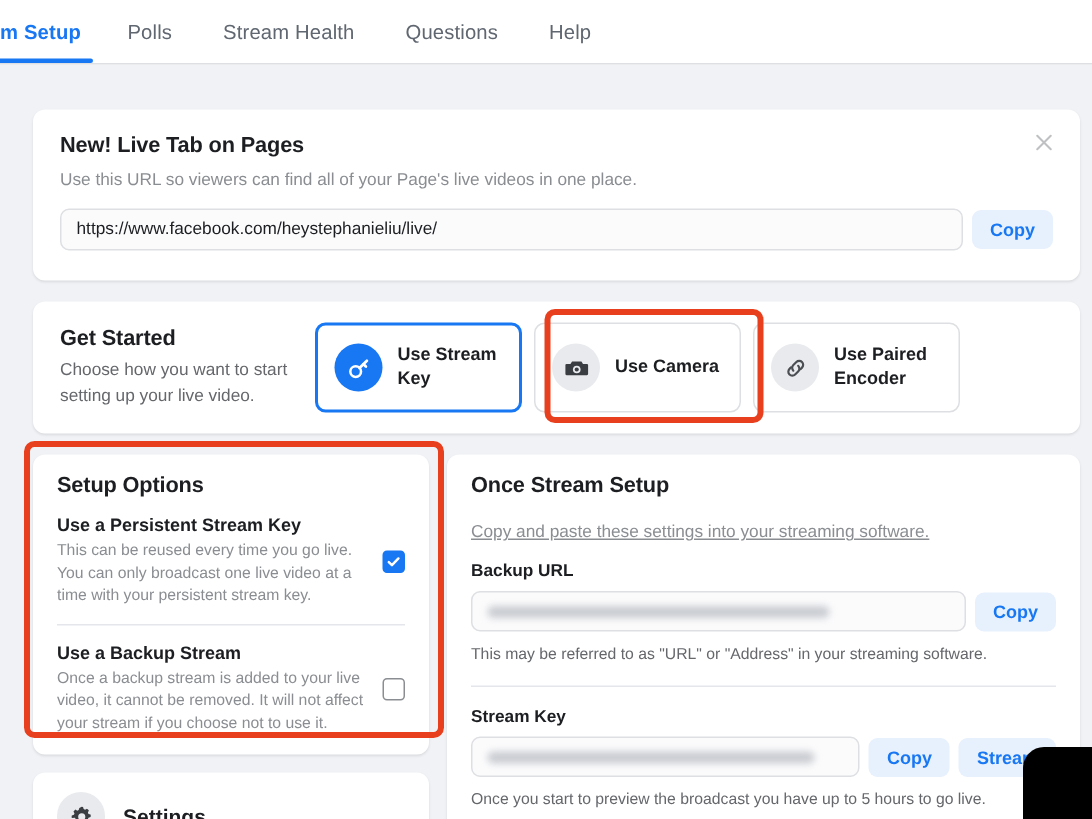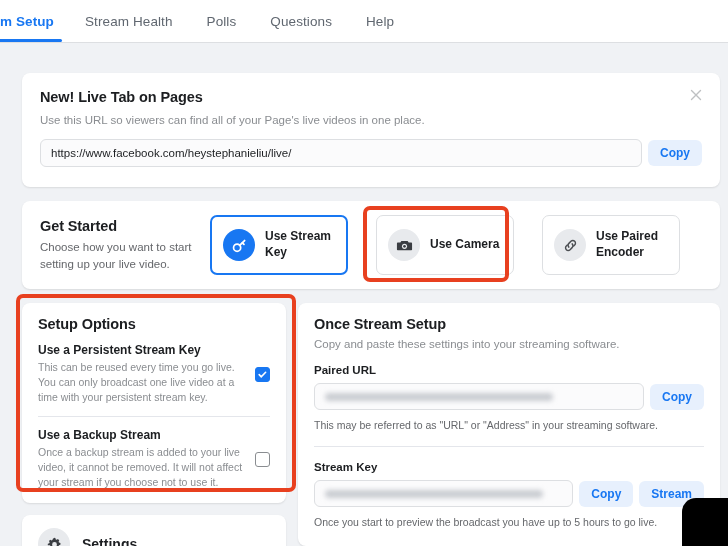--- a/index.html
+++ b/index.html
@@ -148,21 +148,21 @@
     font-weight: 700;
     color: #1c1e21;
     letter-spacing: -.1px;
   }
   .gs-sub {
     margin-top: 5px;
     font-size: 11.5px;
     line-height: 1.45;
     color: #65676b;
   }
-  .gs-options { display: flex; align-items: flex-end; gap: 28px; }
+  .gs-options { display: flex; align-items: flex-end; gap: 8px; }
   .gs-opt {
     display: flex;
     align-items: center;
     gap: 10px;
     width: 138px;
     height: 60px;
     padding: 0 11px;
     border: 1px solid #dddfe2;
     border-radius: 7px;
     background: #fff;
@@ -248,23 +248,24 @@
 
   
   .lss-card { padding: 13px 16px 16px 16px; }
   .lss-title {
     font-size: 14.5px;
     font-weight: 700;
     color: #1c1e21;
     letter-spacing: -.1px;
   }
   .lss-sub {
-    margin-top: 6px;
+    margin-top: 17px;
     font-size: 11.5px;
     color: #8a8d91;
+    text-decoration: underline;
   }
   .field-label {
     margin-top: 14px;
     font-size: 11.5px;
     font-weight: 700;
     color: #1c1e21;
   }
   .field-row {
     display: flex;
     align-items: center;
@@ -323,24 +324,24 @@
 <body>
 
 <div class="screen">
 
   <div class="topnav">
     <div class="tabs">
       <div class="tab active">
         <span>m Setup</span>
       </div>
       <div class="tab">
+        <span>Polls</span>
+      </div>
+      <div class="tab">
         <span>Stream Health</span>
-      </div>
-      <div class="tab">
-        <span>Polls</span>
       </div>
       <div class="tab">
         <span>Questions</span>
       </div>
       <div class="tab">
         <span>Help</span>
       </div>
     </div>
   </div>
 
@@ -444,21 +445,21 @@
           <span class="settings-label">Settings</span>
         </div>
 
       </div>
 
       <div class="col-right">
         <div class="card lss-card">
           <div class="lss-title">Once Stream Setup</div>
           <div class="lss-sub">Copy and paste these settings into your streaming software.</div>
 
-          <div class="field-label">Paired URL</div>
+          <div class="field-label">Backup URL</div>
           <div class="field-row">
             <div class="field-input">
               <span class="redacted" style="width:74%"></span>
             </div>
             <button class="btn-copy">Copy</button>
           </div>
           <div class="field-hint">This may be referred to as "URL" or "Address" in your streaming software.</div>
 
           <div class="lss-hr"></div>
 

